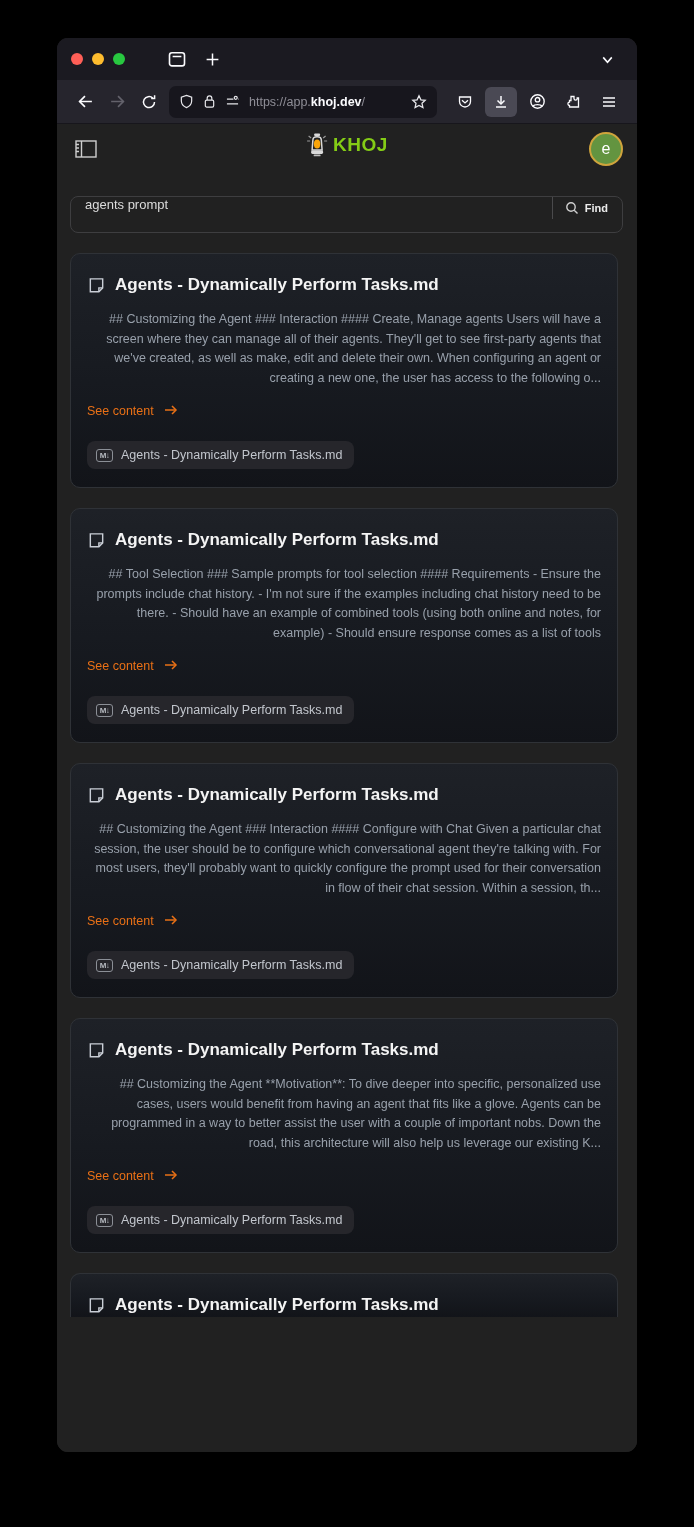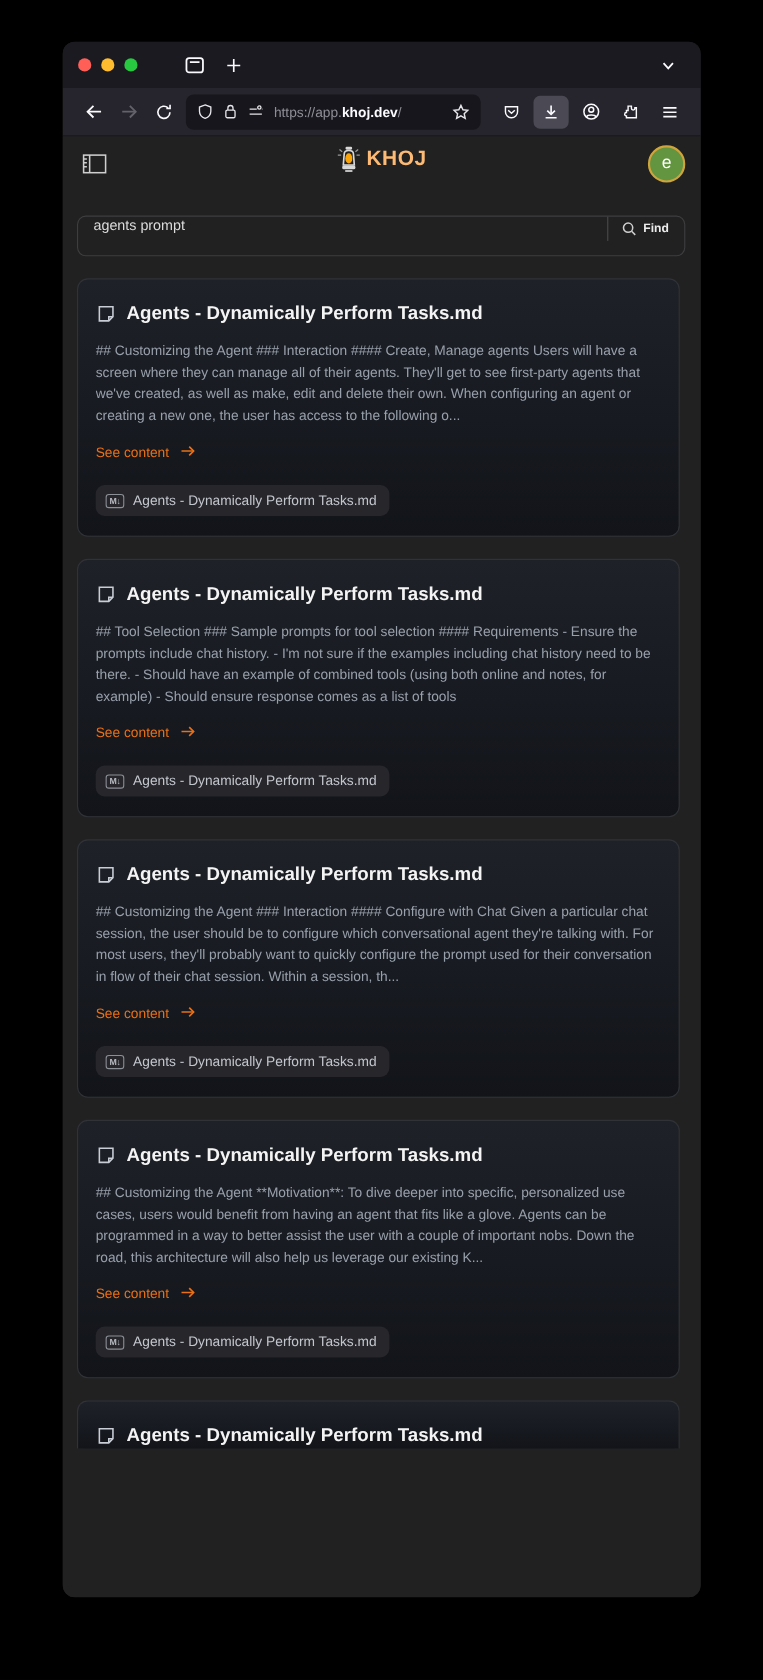--- a/index.html
+++ b/index.html
@@ -38,21 +38,21 @@
   .urltext { flex:1; font-size:12.5px; color:#8f8e97; white-space:nowrap; overflow:hidden; }
   .urltext .domain { color:#fbfbfe; font-weight:bold; }
   .star { margin-left:6px; color:#e6e6ea; display:flex; flex:0 0 auto; }
   .rightbtns { display:flex; align-items:center; gap:4px; margin-left:2px; }
 
   
   .page { position:relative; height:1328px; background:#212121; color:#eaeaea; }
   .page-header { height:46px; display:flex; align-items:center; padding:4px 14px 0; position:relative; }
   .sidebar-toggle { color:#cfcfcf; display:flex; padding:2px; }
   .logo { position:absolute; left:50%; top:8px; transform:translateX(-50%); display:flex; align-items:center; gap:5px; }
-  .logo-text { font-size:19px; font-weight:bold; color:#fdba74; letter-spacing:0.5px; }
+  .logo-text { font-size:19px; font-weight:bold; color:#84cc16; letter-spacing:0.5px; }
   .avatar {
     margin-left:auto; width:34px; height:34px; border-radius:50%；
   }
   .avatar {
     margin-left:auto; width:34px; height:34px; border-radius:50%;
     background:#639440; border:2px solid #cfa43c; color:#fff;
     display:flex; align-items:center; justify-content:center; font-size:16px;
   }
 
   .searchbar {
@@ -77,20 +77,21 @@
   }
   .card.clipped { height:44px; overflow:hidden; border-bottom:none; border-radius:10px 10px 0 0; margin-bottom:0; }
   .card-title-row { display:flex; align-items:center; gap:9px; height:26px; }
   .note-icon { color:#c9ced6; display:flex; flex:0 0 auto; }
   .card-title { font-size:17px; font-weight:bold; color:#f4f4f4; white-space:nowrap; overflow:hidden; }
   .snippet {
     margin-top:12px; font-size:12.5px; line-height:19.5px; color:#98a0ab;
     overflow-wrap:anywhere; word-break:break-word;
     display:-webkit-box; -webkit-line-clamp:4; -webkit-box-orient:vertical; overflow:hidden;
     max-height:78px;
+    text-align:right;
   }
   .see-content { margin-top:16px; display:flex; align-items:flex-start; gap:10px; color:#e97016; font-size:12.5px; font-weight:normal; cursor:pointer; height:17px; }
   .see-content .arr { display:flex; }
   .chip {
     margin-top:20px; display:inline-flex; align-items:center; gap:8px; height:28px;
     background:#26262b; border-radius:8px; padding:0 12px 0 9px; max-width:100%;
   }
   .md-badge {
     width:17px; height:13px; border:1px solid #8b8f96; border-radius:3px; color:#b6bac0;
     font-size:8px; font-weight:bold; display:flex; align-items:center; justify-content:center; letter-spacing:-0.5px;

